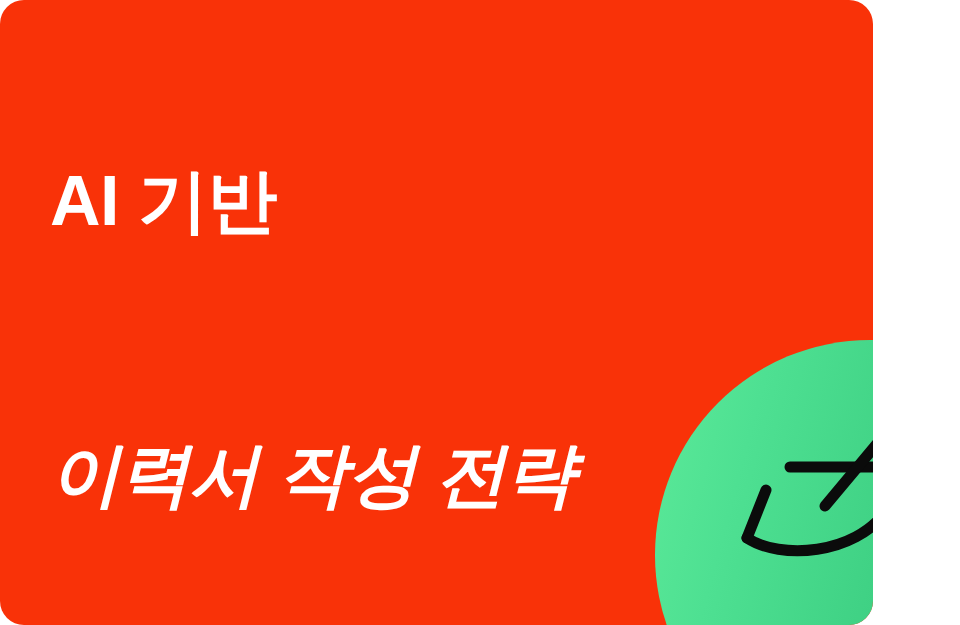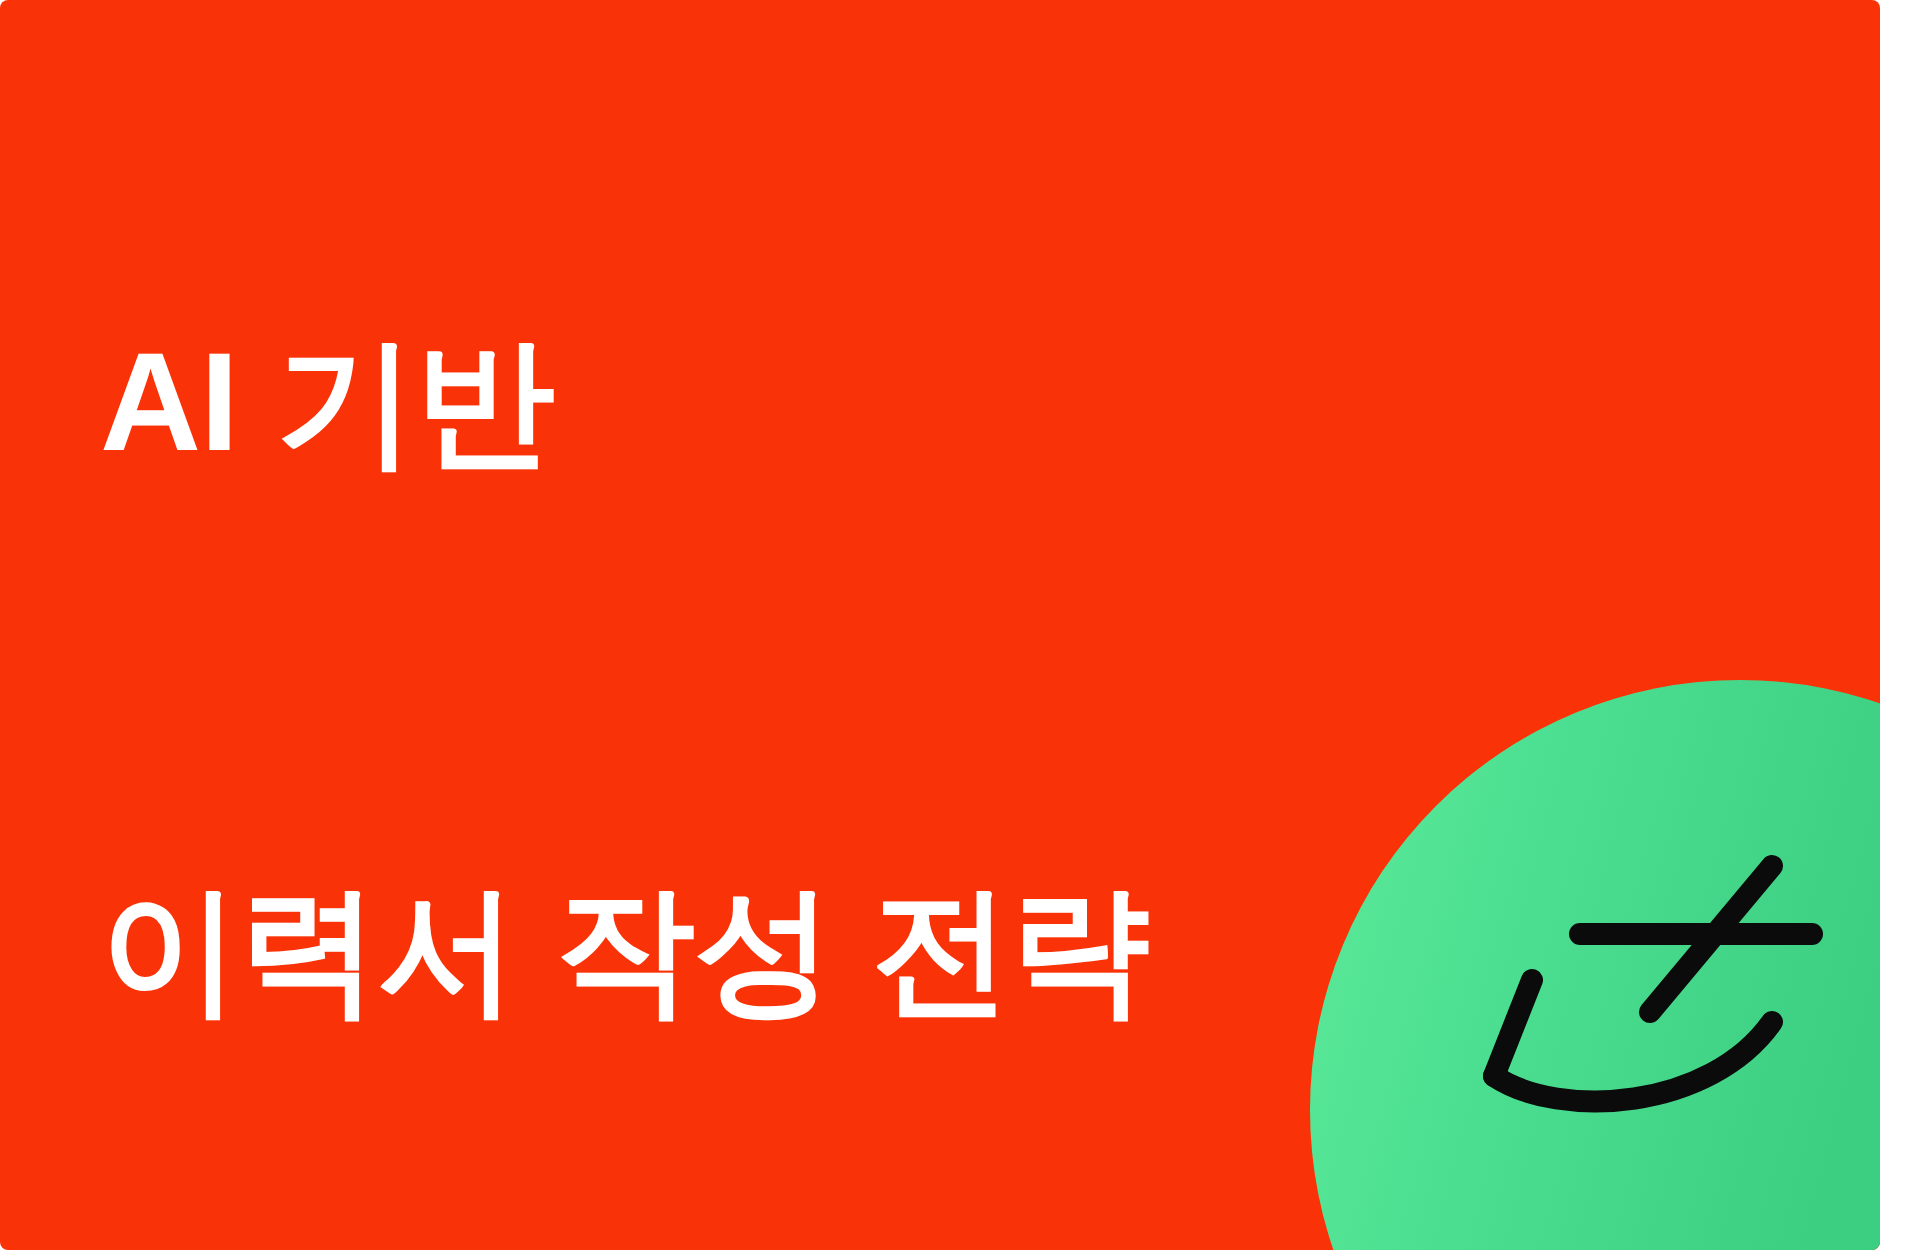--- a/index.html
+++ b/index.html
@@ -10,25 +10,25 @@
   }
   body {
     width: 960px;
     height: 625px;
     overflow: hidden;
     font-family: "Liberation Sans", "DejaVu Sans", sans-serif;
   }
 
   .card {
     position: relative;
-    width: 940px;
+    width: 873px;
     height: 625px;
     box-sizing: border-box;
     overflow: hidden;
-    border-radius: 4px;
+    border-radius: 24px;
     background: #f93208;
   }
 
   
   .brand-circle {
     position: absolute;
     left: 655px;
     top: 340px;
     width: 430px;
     height: 430px;
@@ -66,21 +66,21 @@
     line-height: 1.63;
     letter-spacing: -0.5px;
     white-space: pre-line;
     text-rendering: optimizeLegibility;
   }
   .headline .line {
     display: block;
     height: 115px;
   }
   .headline .line-1 { line-height: 1.15; }
-  .headline .line-2 { line-height: 1.15; margin-top: 45px; }
+  .headline .line-2 { line-height: 1.15; margin-top: 45px; font-style: italic; }
 </style>
 </head>
 <body>
 
 <div class="card">
 
   <div class="brand-circle"></div>
 
   <div class="brand-mark">
     <svg viewBox="0 0 200 145" xmlns="http://www.w3.org/2000/svg" fill="none" stroke="#0b0b0b" stroke-width="11" stroke-linecap="round" stroke-linejoin="round">

